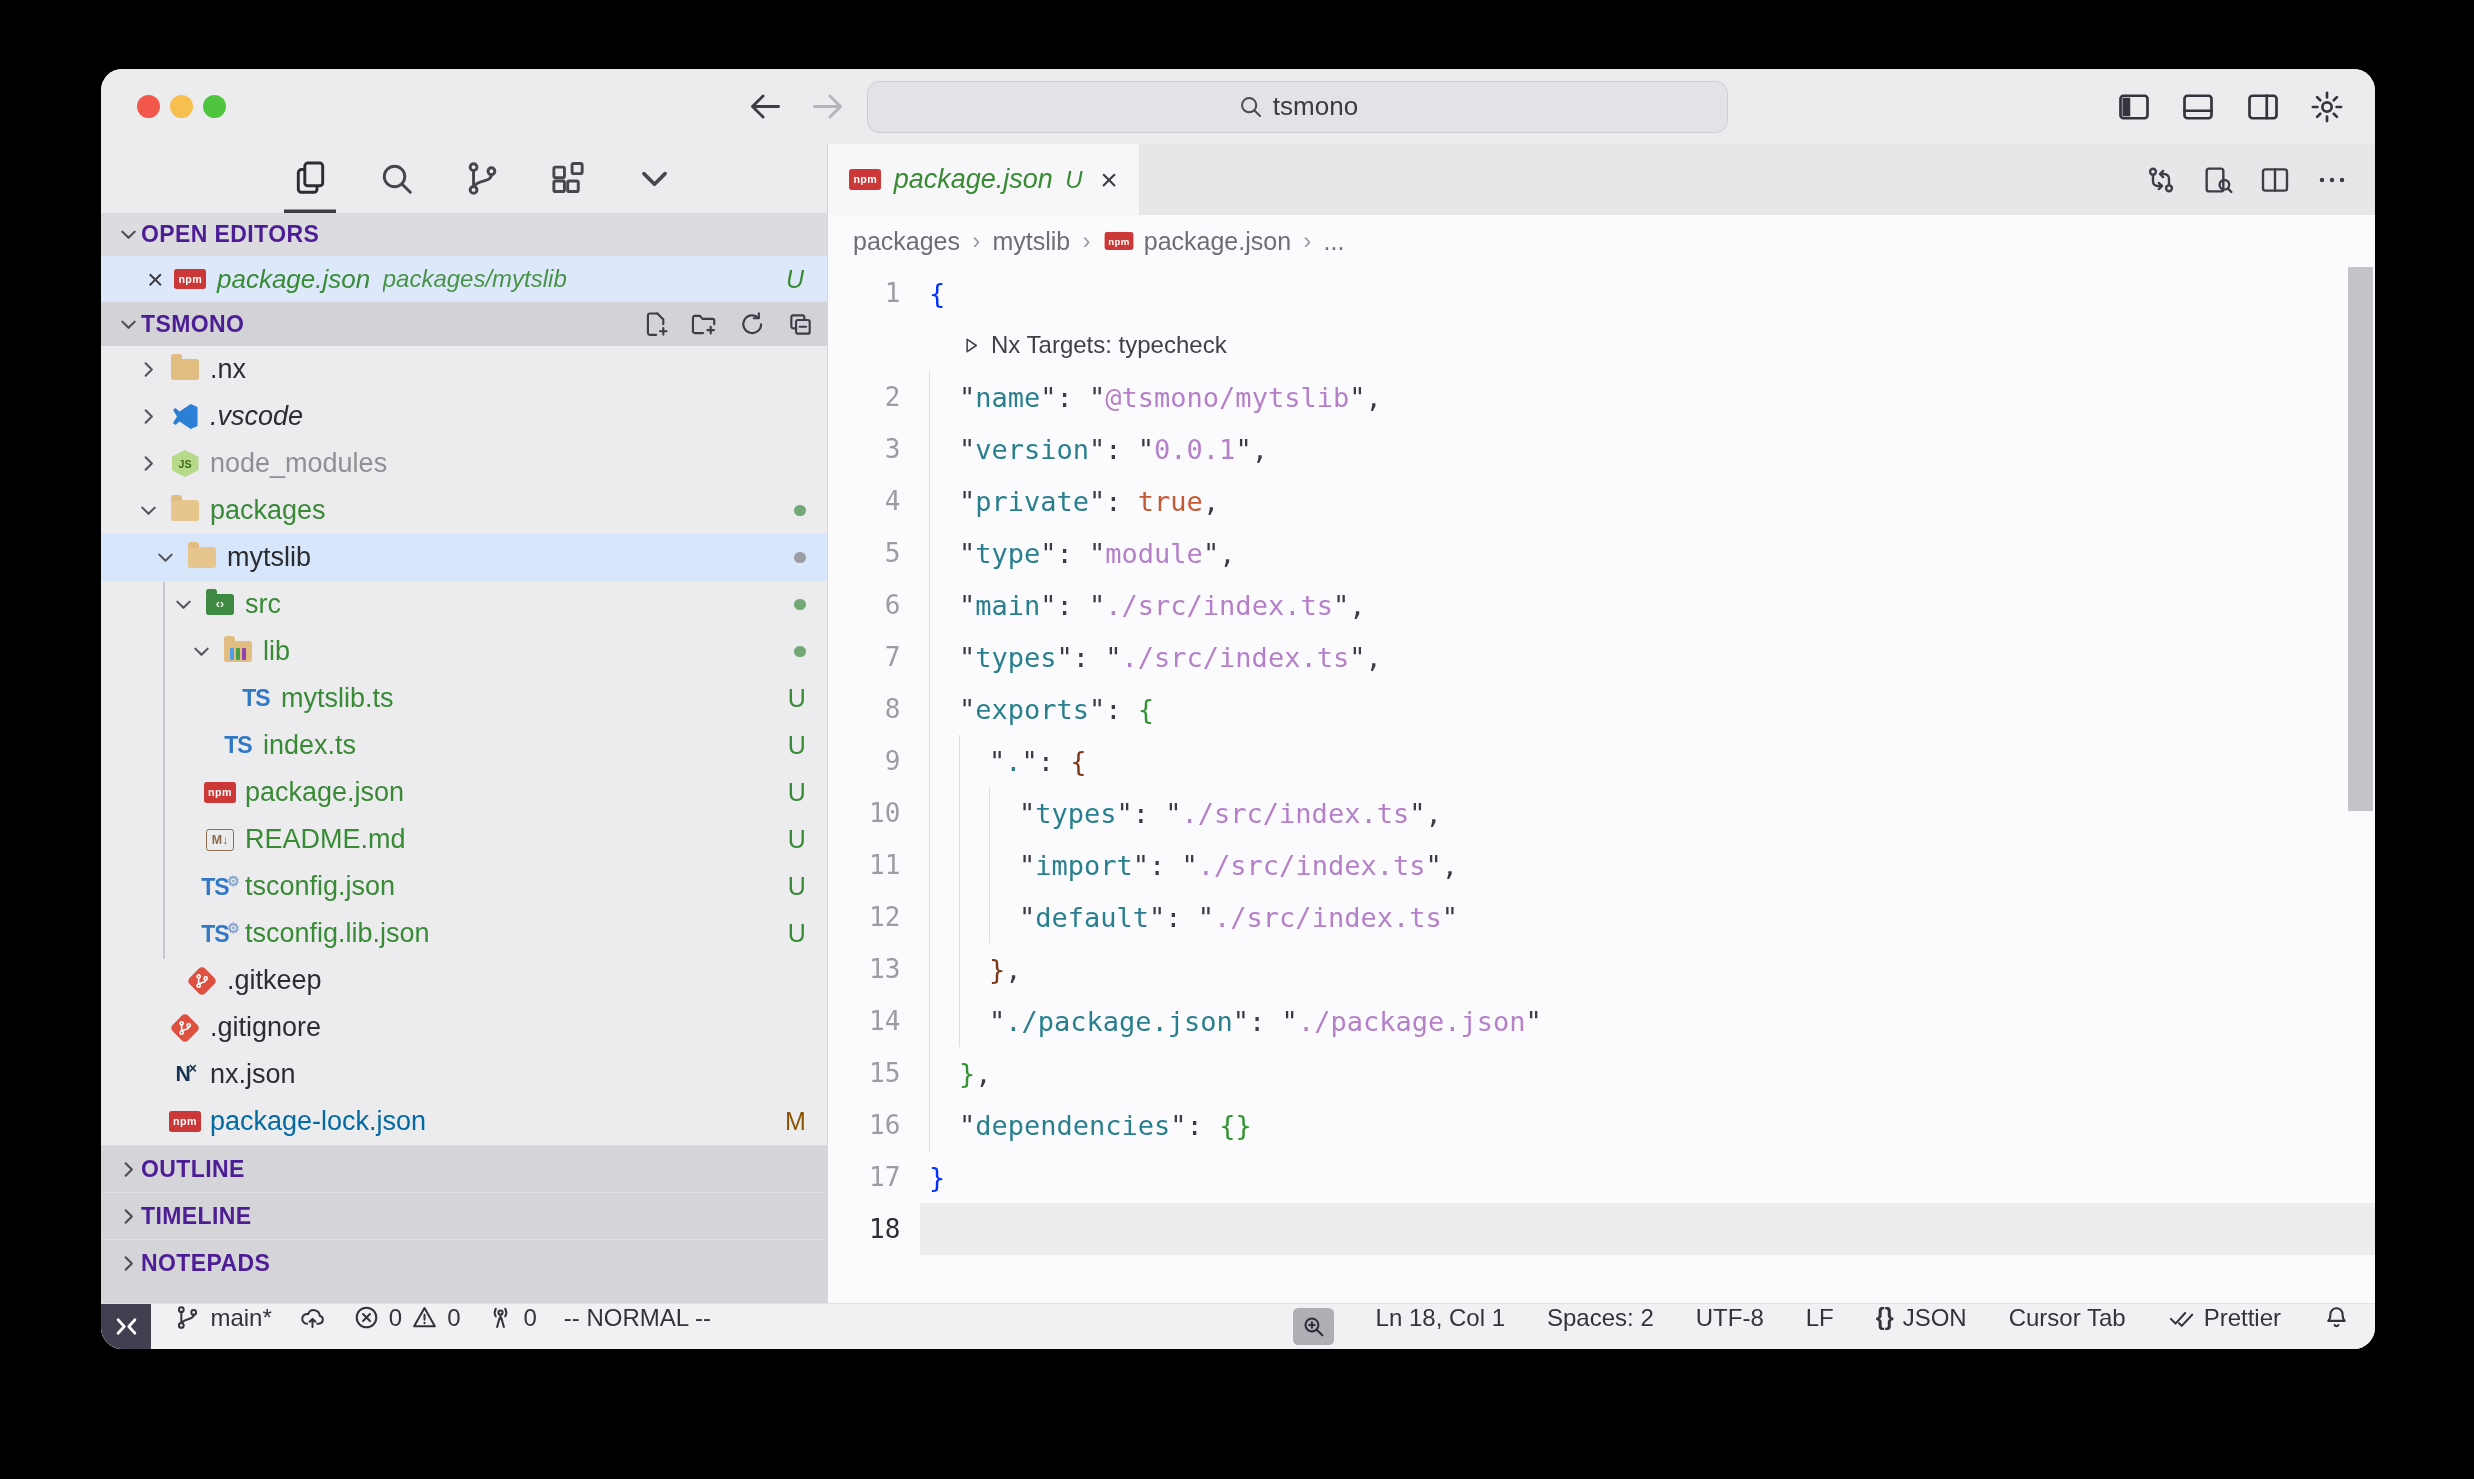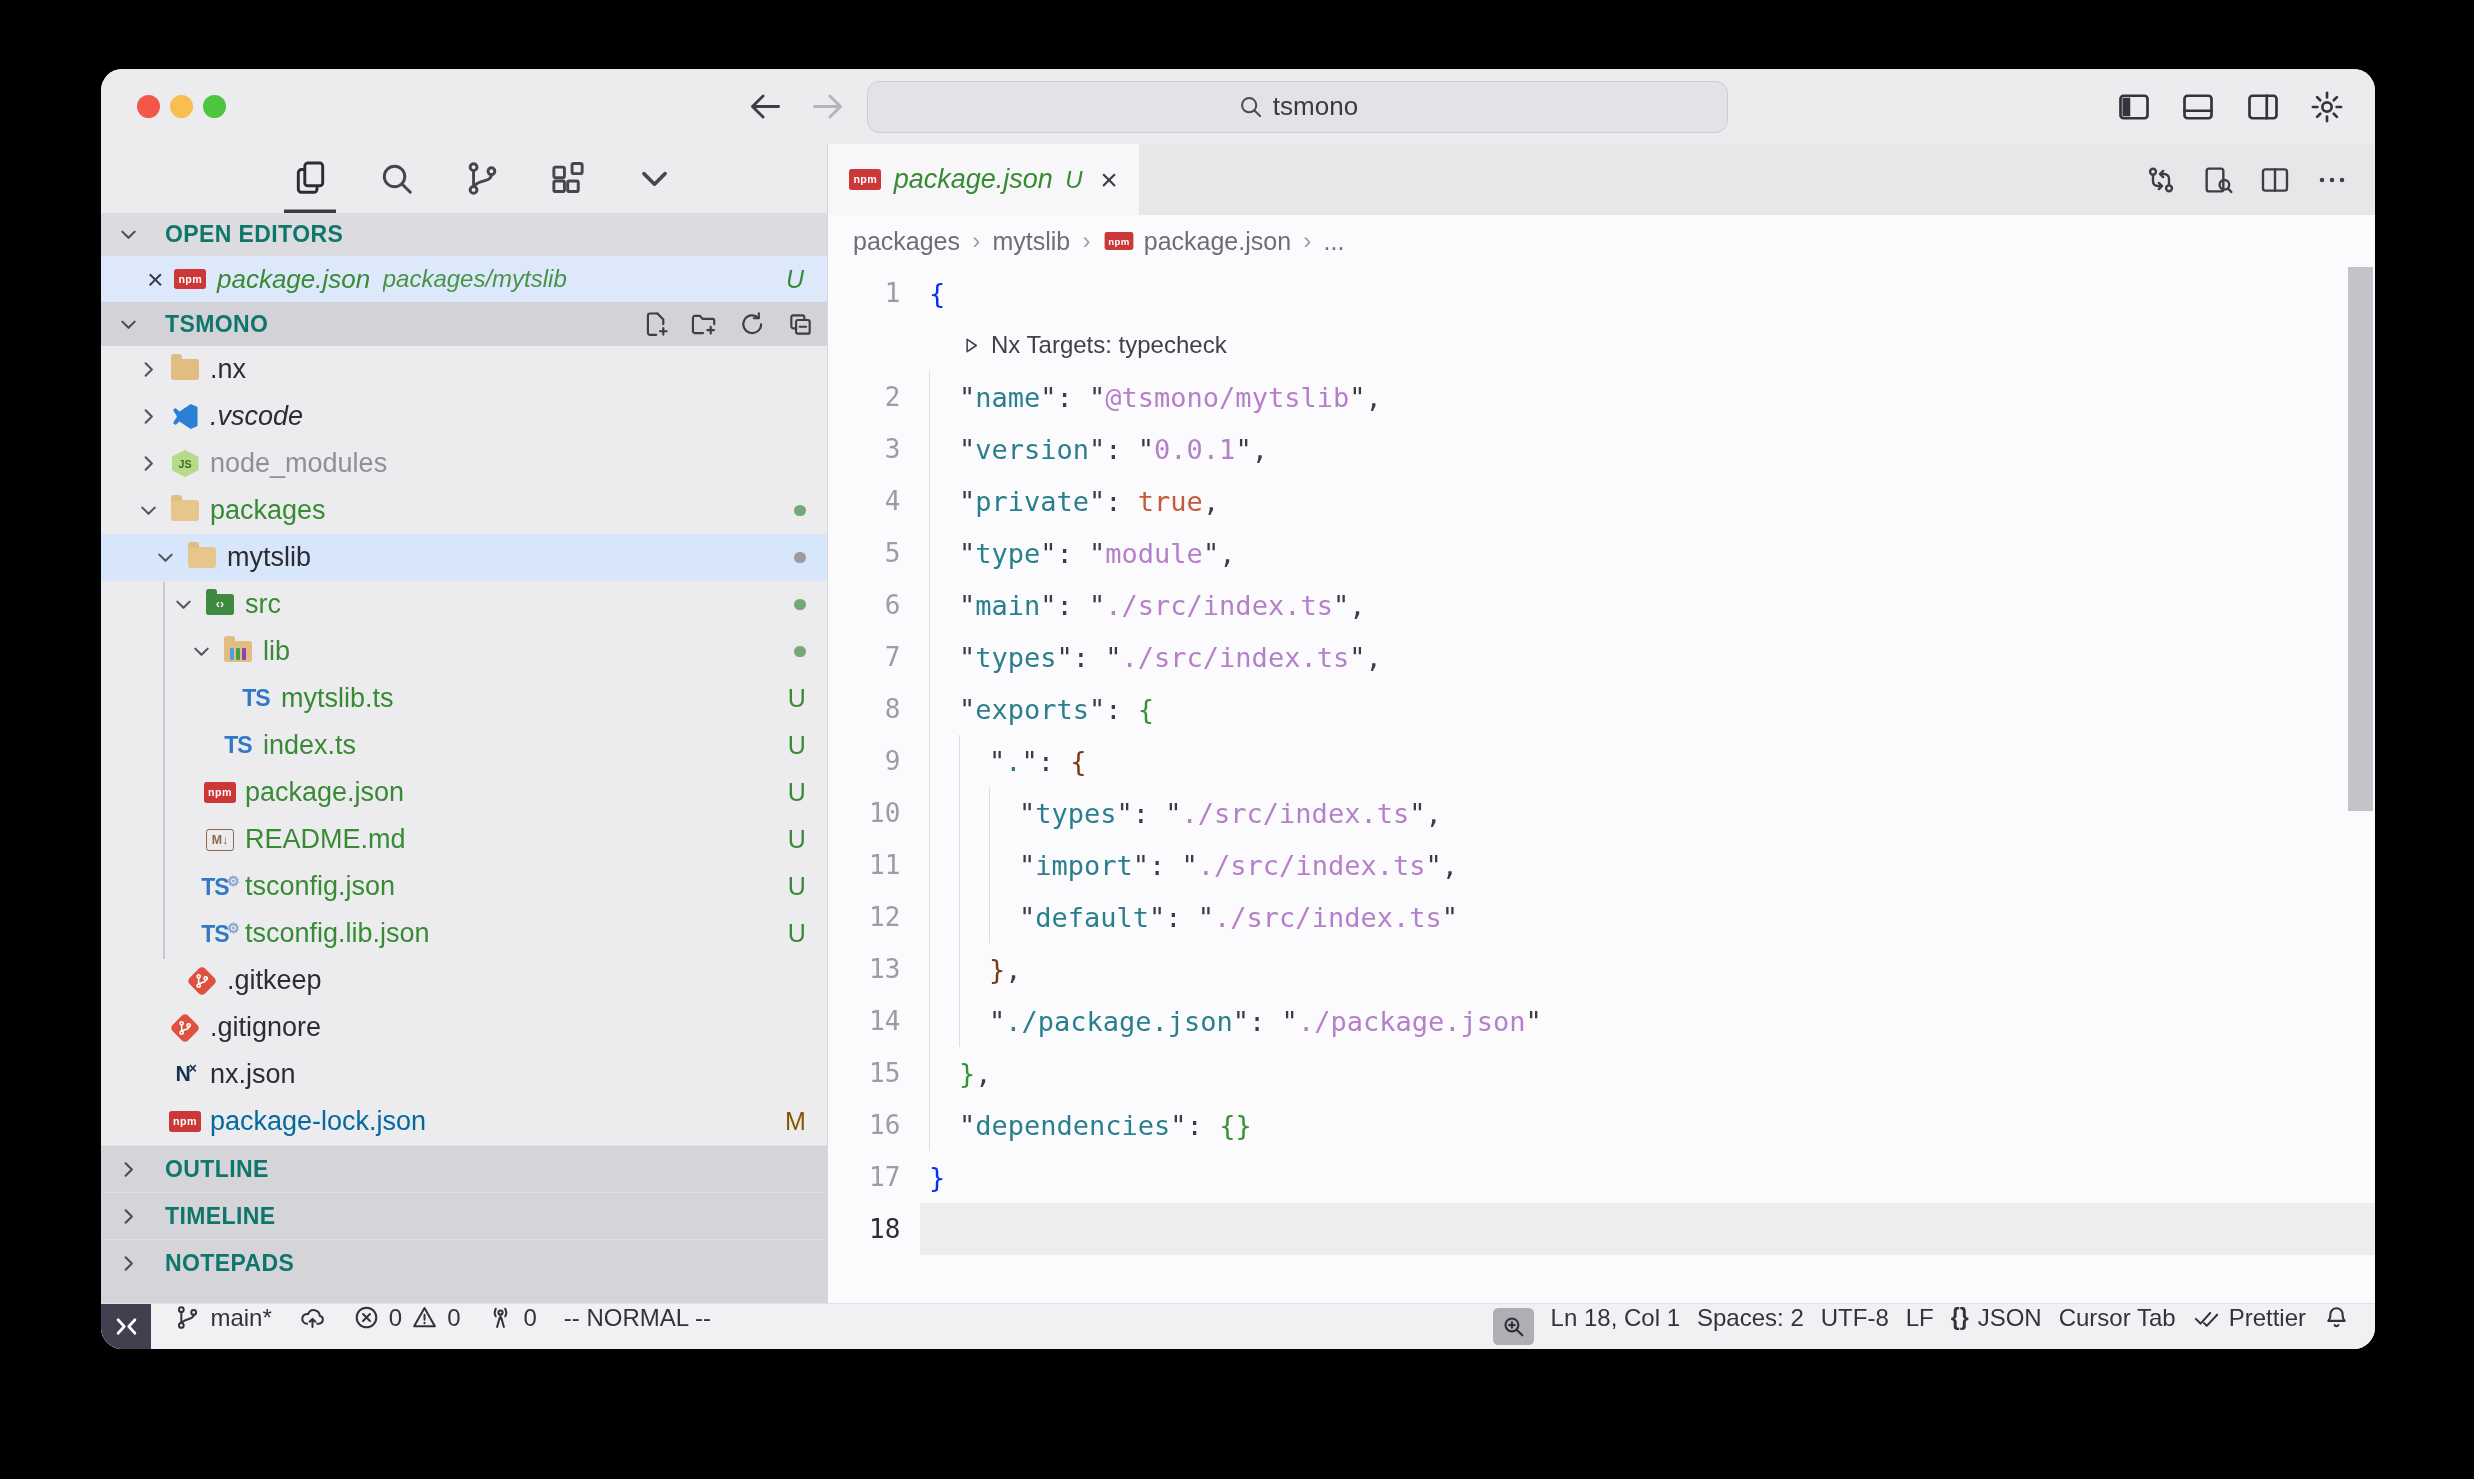--- a/index.html
+++ b/index.html
@@ -28,22 +28,22 @@
 
   
   .main { flex:1 1 auto; display:flex; min-height:0; }
   .sidebar { width:727px; flex:0 0 727px; background:#ececef; border-right:1.8px solid #d7d7da;
     display:flex; flex-direction:column; min-height:0; }
   .abar { height:69px; flex:0 0 69px; display:flex; align-items:stretch; padding-left:183px; gap:34px; }
   .abar-item { width:52px; display:flex; align-items:center; justify-content:center; color:#46464f; }
   .abar-item .ic { width:39px; height:39px; }
   .abar-item.active { color:#2c2c35; box-shadow:inset 0 -3.6px 0 #3b3b45; }
 
-  .sec-header { height:43px; flex:0 0 43px; display:flex; align-items:center; gap:25px;
-    padding:0 12.4px 0 16px; font-size:23px; font-weight:bold; color:#0f766e; letter-spacing:0.4px;text-align:center; }
+  .sec-header { height:43px; flex:0 0 43px; display:flex; align-items:center; gap:1px;
+    padding:0 12.4px 0 16px; font-size:23px; font-weight:bold; color:#4c1d95; letter-spacing:0.4px;text-align:center; }
   .sec-header .chev { width:23px; height:23px; color:#4c4c55; }
   .sec-oe { background:#dcdce0; }
   .sec-tsm { background:#d2d2d7; height:44px; flex-basis:44px; }
   .sec-actions { margin-left:auto; display:flex; gap:19.6px; color:#3d3d47; }
   .sec-actions .ic { width:28.4px; height:28.4px; }
 
   .oe-row { height:46px; flex:0 0 46px; background:#dde9fb; display:flex; align-items:center;
     gap:10.7px; padding:0 23px 0 46px; font-size:26px; }
   .oe-close { color:#3c3c44; font-size:28.4px; line-height:1; }
   .oe-name { font-style:italic; color:#388a34; }
@@ -124,21 +124,21 @@
   .tk-b1 { color:#0431fa; } .tk-b2 { color:#319331; } .tk-b3 { color:#7b3814; }
   .crow.lens { font-family:"Liberation Sans", sans-serif; font-size:24px; color:#40404a; }
   .crow.lens .body { gap:9px; padding-left:39px; }
   .crow.lens .ic { width:23px; height:23px; }
   .scrollthumb { position:absolute; right:1.8px; top:0; width:25px; height:544px; background:#c3c3c9; }
 
   
   .statusbar { height:46px; flex:0 0 46px; background:#f1f1f4; border-top:1.8px solid #e2e2e6;
     display:flex; align-items:center; font-size:24px; color:#33333c; }
   .sb-left { display:flex; align-items:center; gap:27px; height:100%; }
-  .sb-right { margin-left:auto; display:flex; align-items:center; gap:17px; padding-right:25px; height:100%;padding-left:41px; }
+  .sb-right { margin-left:auto; display:flex; align-items:center; gap:42px; padding-right:25px; height:100%;padding-left:41px; }
   .sb-item { display:flex; gap:9px; height:100%; }
   .sb-item .ic { width:27px; height:27px; }
   .sb-remote { width:50px; height:100%; background:#414051; color:#fff;
     display:flex; align-items:center; justify-content:center; margin-right:-3.6px; }
   .sb-remote .ic { width:27px; height:27px; }
   .sb-zoombox { width:41px; height:37px; background:#aeaeb5; border-radius:5.3px; color:#2e2e36;
     display:flex; align-items:center; justify-content:center; }
   .sb-zoombox .ic { width:25px; height:25px; }
   .sb-braces { font-weight:bold; font-size:23px; }
 

